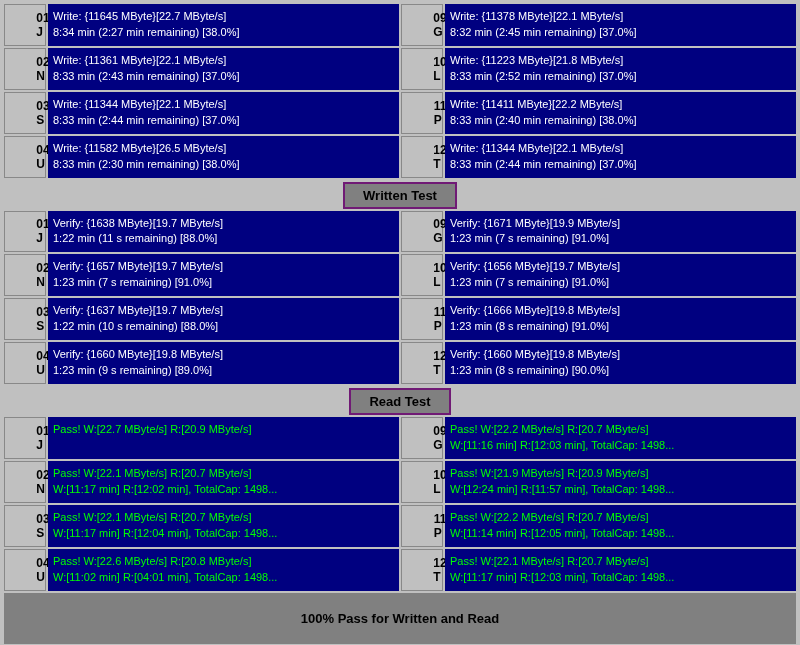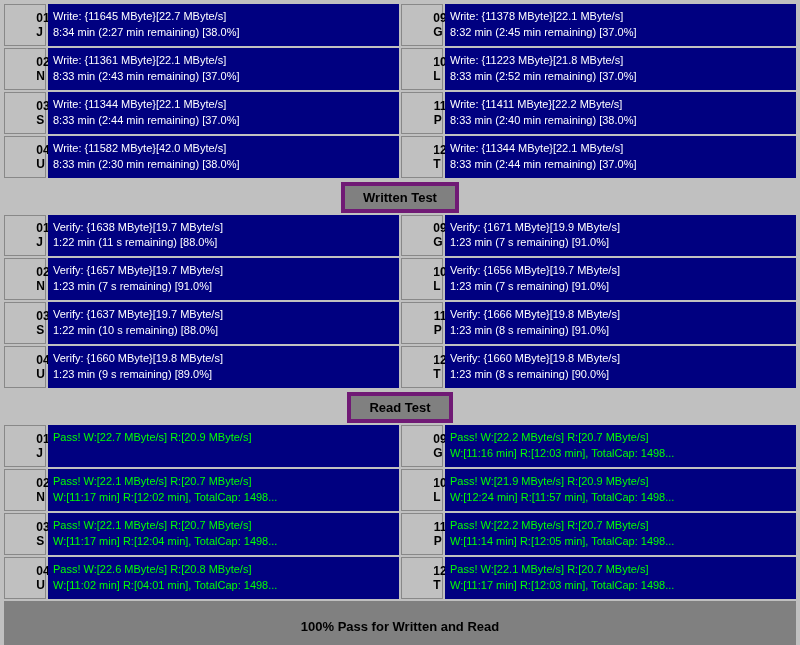--- a/index.html
+++ b/index.html
@@ -21,21 +21,21 @@
     .section-header {
       text-align: center;
       margin: 4px 0 2px 0;
     }
     .section-header-btn {
       background: #808080;
       color: #000000;
       font-weight: bold;
       font-size: 13px;
       padding: 4px 18px;
-      border: 4px solid #701a75;
+      border: 2px solid #701a75;
       display: inline-block;
     }
     .bottom-bar {
       background: #808080;
       color: #000000;
       font-weight: bold;
       font-size: 13px;
       text-align: center;
       padding: 18px;
       margin-top: 2px;
@@ -111,21 +111,21 @@
         <div class="id-box">11-P</div>
         <div class="data-box">
           <div class="l1">Write: {11411 MByte}[22.2 MByte/s]</div>
           <div class="l2">8:33 min (2:40 min remaining)  [38.0%]</div>
         </div>
       </div>
 
       <div class="row-pair">
         <div class="id-box">04-U</div>
         <div class="data-box">
-          <div class="l1">Write: {11582 MByte}[42.0 MByte/s]</div>
+          <div class="l1">Write: {11582 MByte}[26.5 MByte/s]</div>
           <div class="l2">8:33 min (2:30 min remaining)  [38.0%]</div>
         </div>
         <div class="id-box">12-T</div>
         <div class="data-box">
           <div class="l1">Write: {11344 MByte}[22.1 MByte/s]</div>
           <div class="l2">8:33 min (2:44 min remaining)  [37.0%]</div>
         </div>
       </div>
     </div>
   </div>

